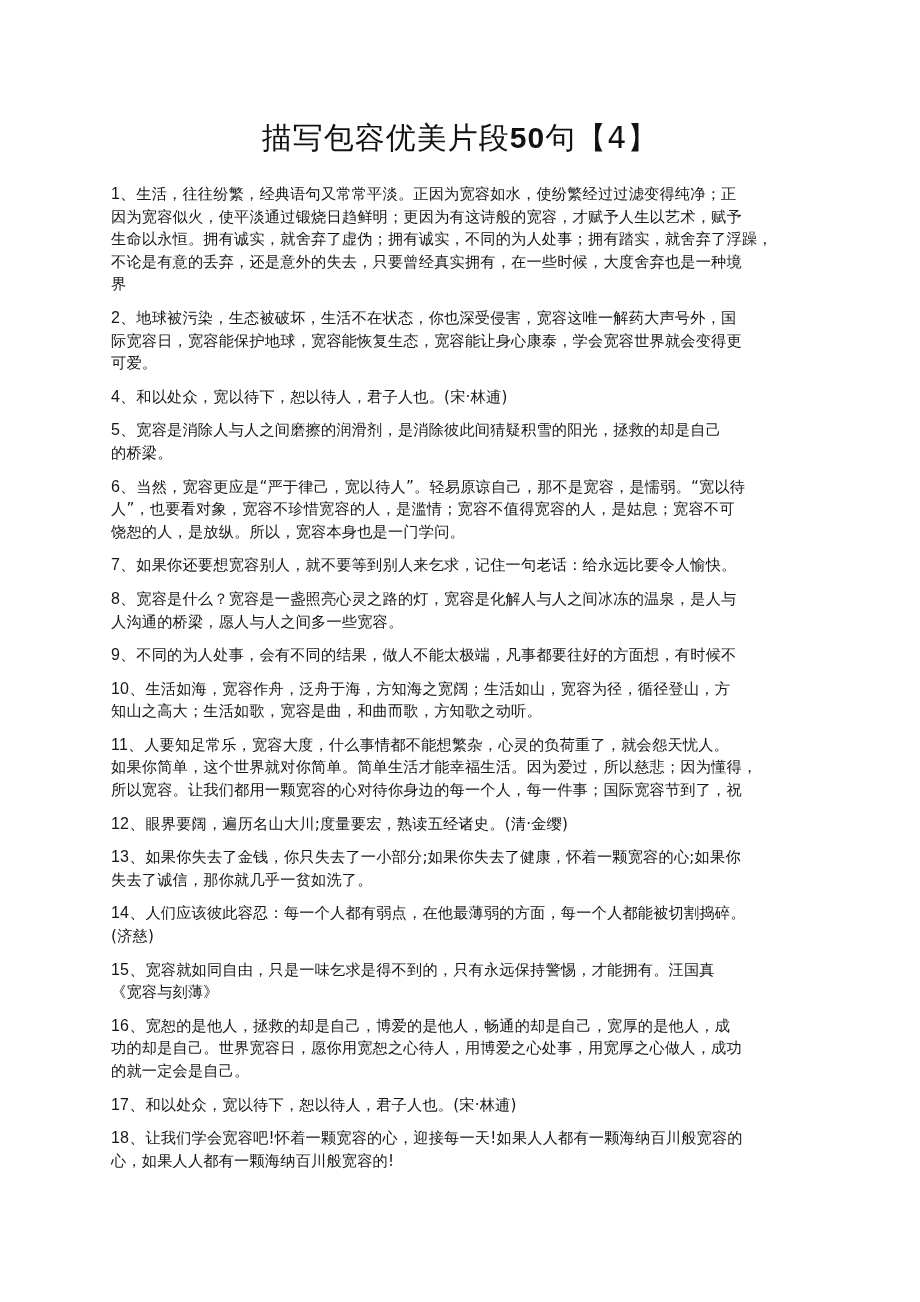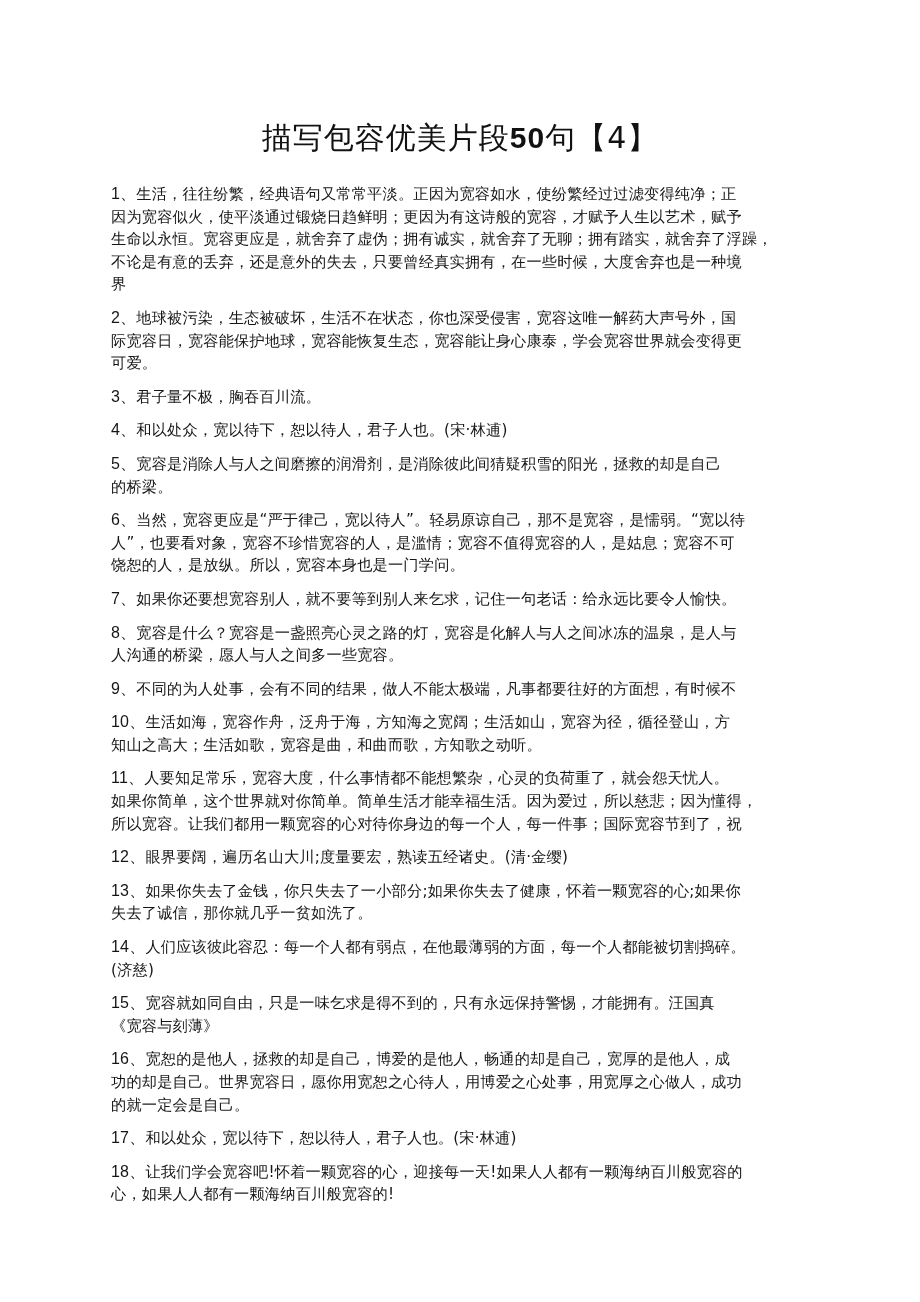--- a/index.html
+++ b/index.html
@@ -64,31 +64,28 @@
 </head>
 <body>
 
 <div class="page">
   <h1 class="title"><span>描写包容优美片段</span><span class="num">50</span><span>句【4】</span></h1>
 
   <div class="content" id="content">
       <div class="para">
         <span class="line"><span class="idx">1、</span><span>生活，往往纷繁，经典语句又常常平淡。正因为宽容如水，使纷繁经过过滤变得纯净；正</span></span>
         <span class="line"><span>因为宽容似火，使平淡通过锻烧日趋鲜明；更因为有这诗般的宽容，才赋予人生以艺术，赋予</span></span>
-        <span class="line"><span>生命以永恒。宽容更应是，就舍弃了虚伪；拥有诚实，就舍弃了无聊；拥有踏实，就舍弃了浮躁，</span></span>
+        <span class="line"><span>生命以永恒。拥有诚实，就舍弃了虚伪；拥有诚实，不同的为人处事；拥有踏实，就舍弃了浮躁，</span></span>
         <span class="line"><span>不论是有意的丢弃，还是意外的失去，只要曾经真实拥有，在一些时候，大度舍弃也是一种境</span></span>
         <span class="line"><span>界</span></span>
       </div>
       <div class="para">
         <span class="line"><span class="idx">2、</span><span>地球被污染，生态被破坏，生活不在状态，你也深受侵害，宽容这唯一解药大声号外，国</span></span>
         <span class="line"><span>际宽容日，宽容能保护地球，宽容能恢复生态，宽容能让身心康泰，学会宽容世界就会变得更</span></span>
         <span class="line"><span>可爱。</span></span>
-      </div>
-      <div class="para">
-        <span class="line"><span class="idx">3、</span><span>君子量不极，胸吞百川流。</span></span>
       </div>
       <div class="para">
         <span class="line"><span class="idx">4、</span><span>和以处众，宽以待下，恕以待人，君子人也。(宋·林逋)</span></span>
       </div>
       <div class="para">
         <span class="line"><span class="idx">5、</span><span>宽容是消除人与人之间磨擦的润滑剂，是消除彼此间猜疑积雪的阳光，拯救的却是自己</span></span>
         <span class="line"><span>的桥梁。</span></span>
       </div>
       <div class="para">
         <span class="line"><span class="idx">6、</span><span>当然，宽容更应是“严于律己，宽以待人”。轻易原谅自己，那不是宽容，是懦弱。“宽以待</span></span>

